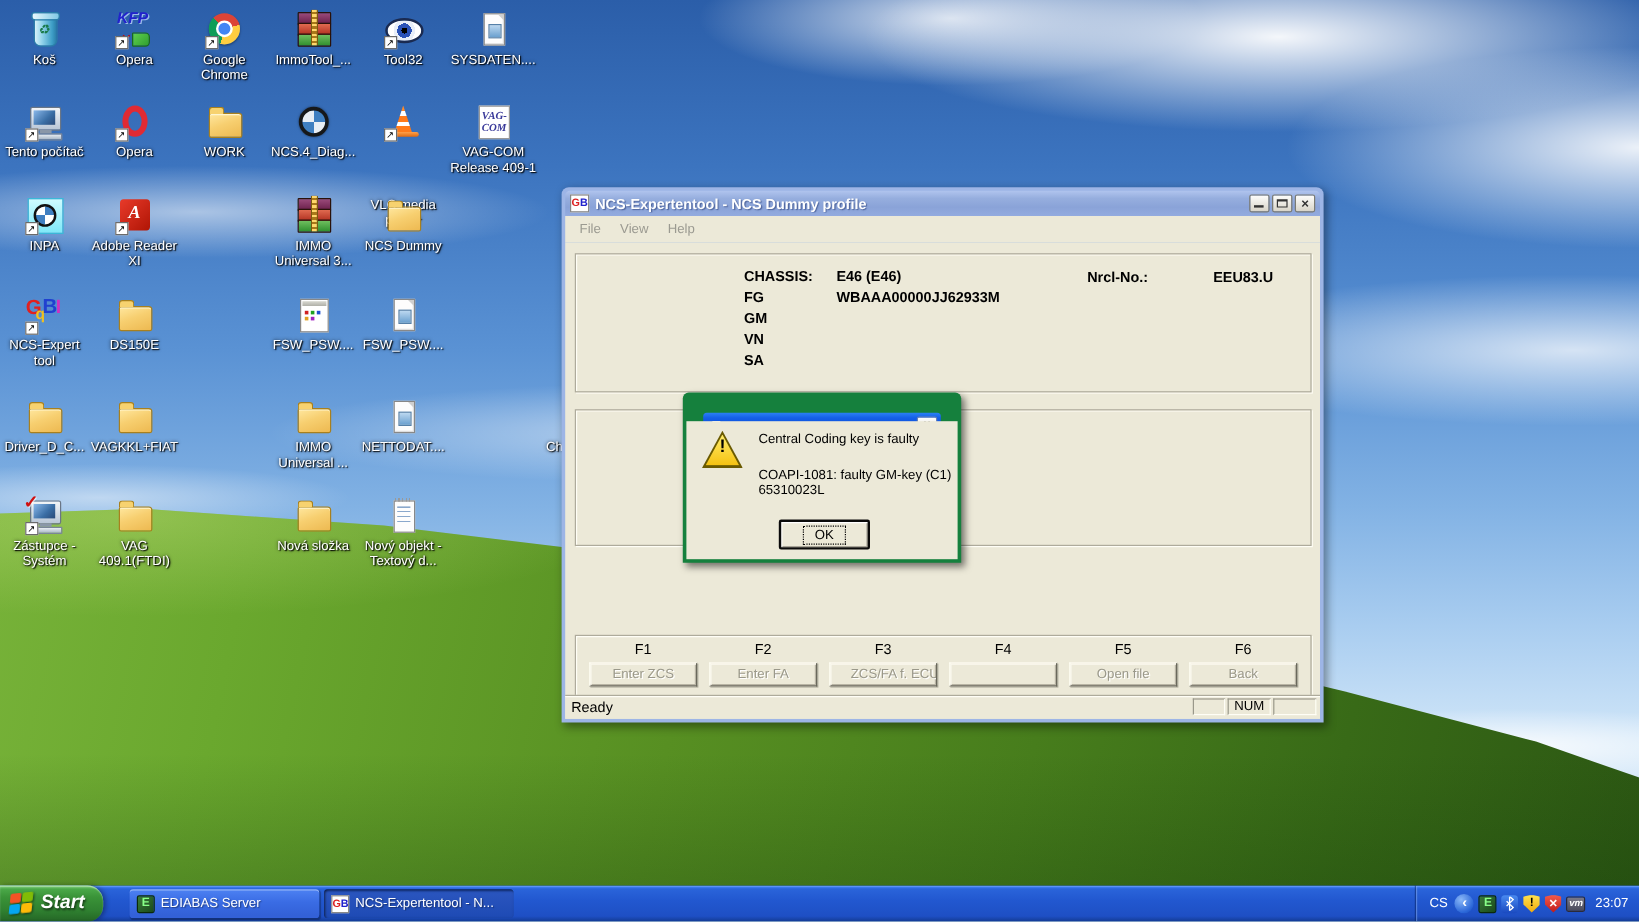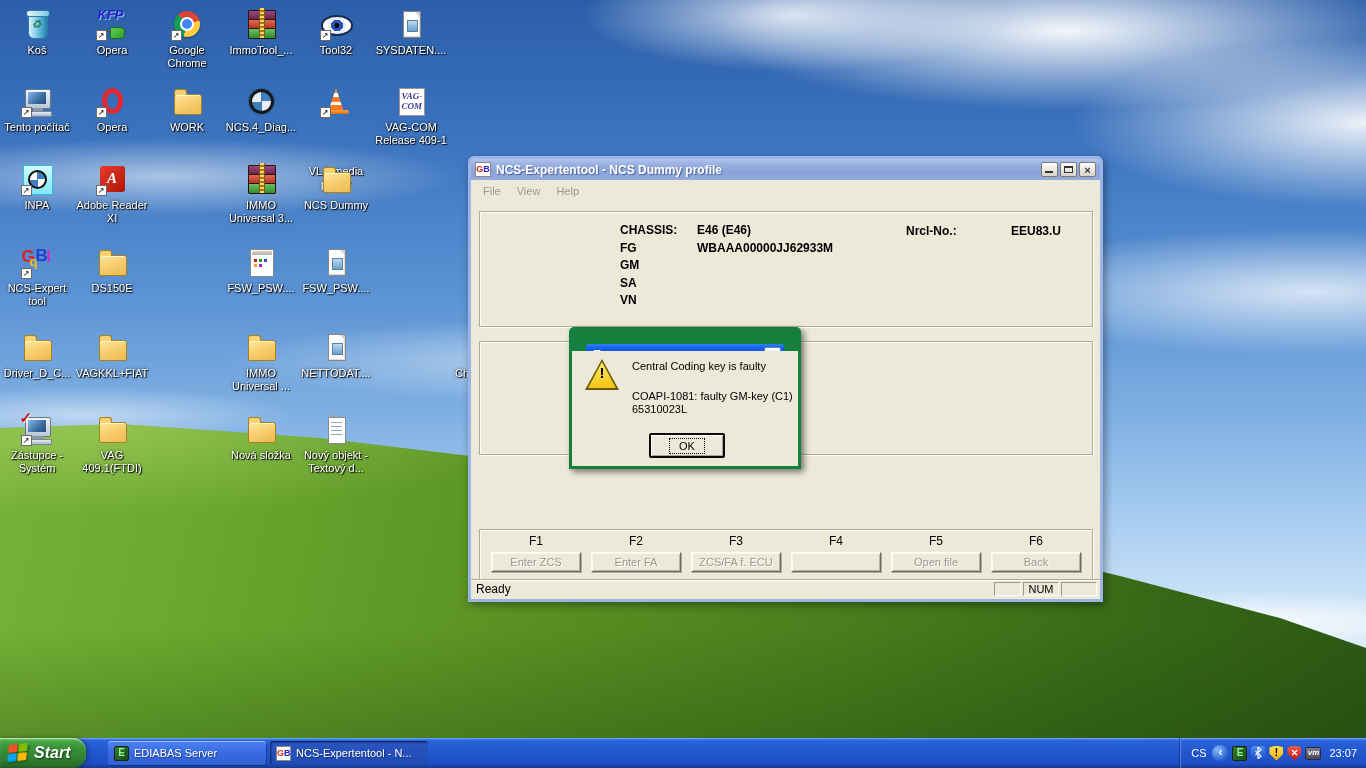--- a/index.html
+++ b/index.html
@@ -139,21 +139,21 @@
   .info-value{position:absolute;left:201px;font-size:12px;font-weight:bold;color:#000;}
   .nrcl-label{position:absolute;left:426px;top:12px;font-size:12px;font-weight:bold;color:#000;}
   .nrcl-value{position:absolute;left:531px;top:12px;font-size:12px;font-weight:bold;color:#000;}
   .fkey-panel{position:absolute;left:8px;top:327px;width:614px;height:52px;box-sizing:border-box;
     border:1px solid #aeab9c;box-shadow:inset 1px 1px 0 #fffef6,1px 1px 0 #fffef6;display:flex;padding:4px 6px 0 6px;}
   .fkey-cell{flex:1;display:flex;flex-direction:column;align-items:center;}
   .fkey-key{font-size:12px;font-weight:normal;color:#000;height:14px;}
   .fkey-btn{margin-top:4px;width:90px;height:20px;background:#ece9d8;box-sizing:border-box;
     border:1px solid;border-color:#fffef4 #6a685c #6a685c #fffef4;
     box-shadow:1px 1px 0 rgba(64,62,52,.35),inset 1px 1px 0 #fbf9ef,inset -1px -1px 0 #b8b4a4;
-    color:#9a988a;font-size:11px;text-shadow:1px 1px 0 #fff;white-space:nowrap;overflow:hidden;padding:0 7px;cursor:default;}
+    color:#9a988a;font-size:11px;text-shadow:1px 1px 0 #fff;white-space:nowrap;overflow:hidden;padding:0 17px;cursor:default;}
   .statusbar{position:absolute;left:0;right:0;bottom:0;height:19px;background:#ece9d8;
     border-top:1px solid #aeab9c;box-shadow:inset 0 1px 0 #fffef6;}
   .status-text{position:absolute;left:5px;top:2px;font-size:12px;color:#000;}
   .status-panels{position:absolute;right:3px;top:2px;display:flex;gap:2px;}
   .spanel{height:14px;box-sizing:border-box;border:1px solid;border-color:#9a988a #fffef6 #fffef6 #9a988a;
     font-size:11px;line-height:13px;color:#000;text-align:center;}
   .spanel.p1{width:27px;}.spanel.p2{width:36px;}.spanel.p3{width:36px;}
 
   
   .error-dialog{position:absolute;left:569px;top:327px;width:232px;height:142px;z-index:6;box-sizing:border-box;
@@ -494,26 +494,26 @@
               <span class="info-label">FG</span>
               <span class="info-value">WBAAA00000JJ62933M</span>
             </div>
 
             <div class="info-row">
               <span class="info-label">GM</span>
               <span class="info-value"></span>
             </div>
 
             <div class="info-row">
-              <span class="info-label">SA</span>
+              <span class="info-label">VN</span>
               <span class="info-value"></span>
             </div>
 
             <div class="info-row">
-              <span class="info-label">VN</span>
+              <span class="info-label">SA</span>
               <span class="info-value"></span>
             </div>
           </div>
         <span class="nrcl-label">Nrcl-No.:</span>
         <span class="nrcl-value">EEU83.U</span>
       </div>
       <div class="groupbox gb2"></div>
       <div class="fkey-panel">
 
           <div class="fkey-cell">

